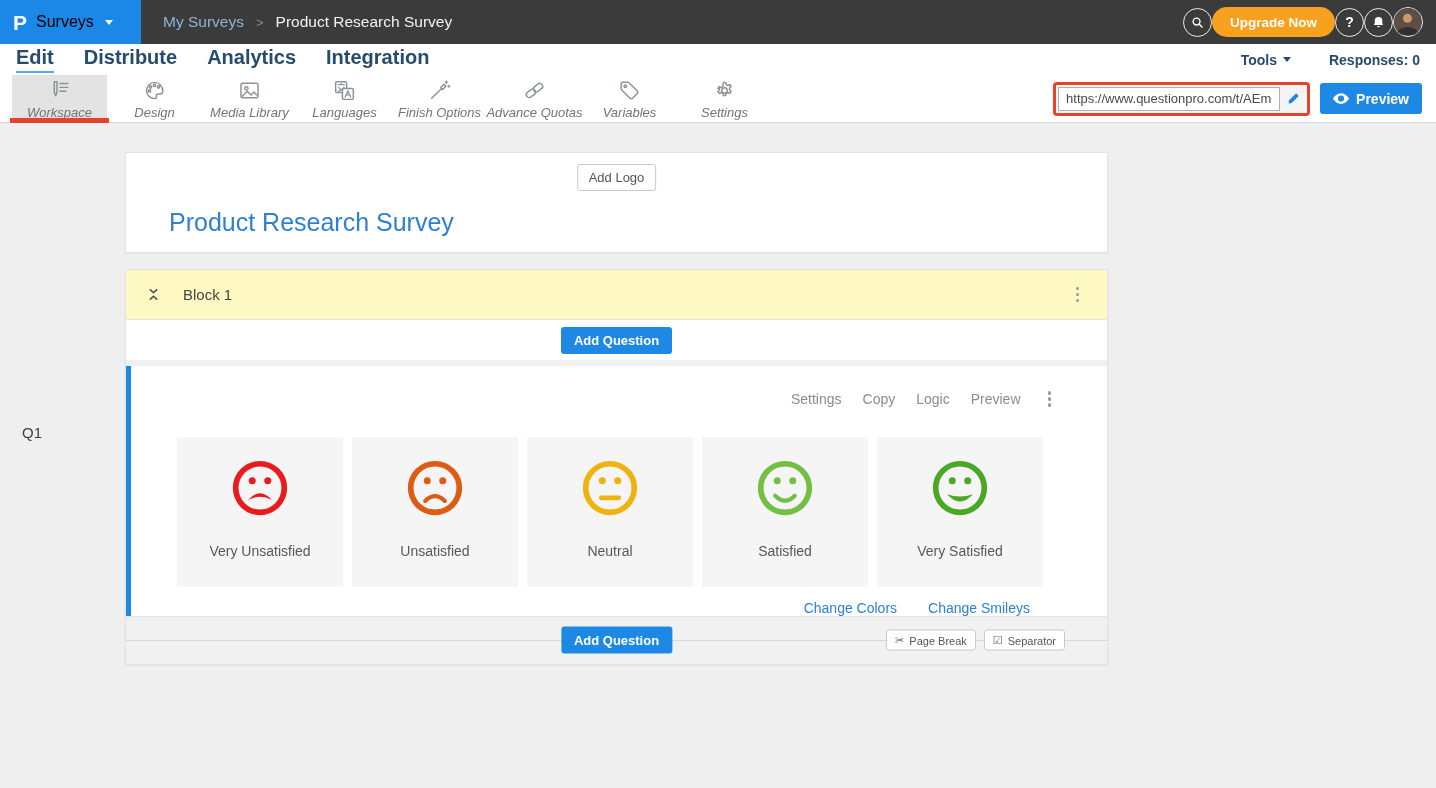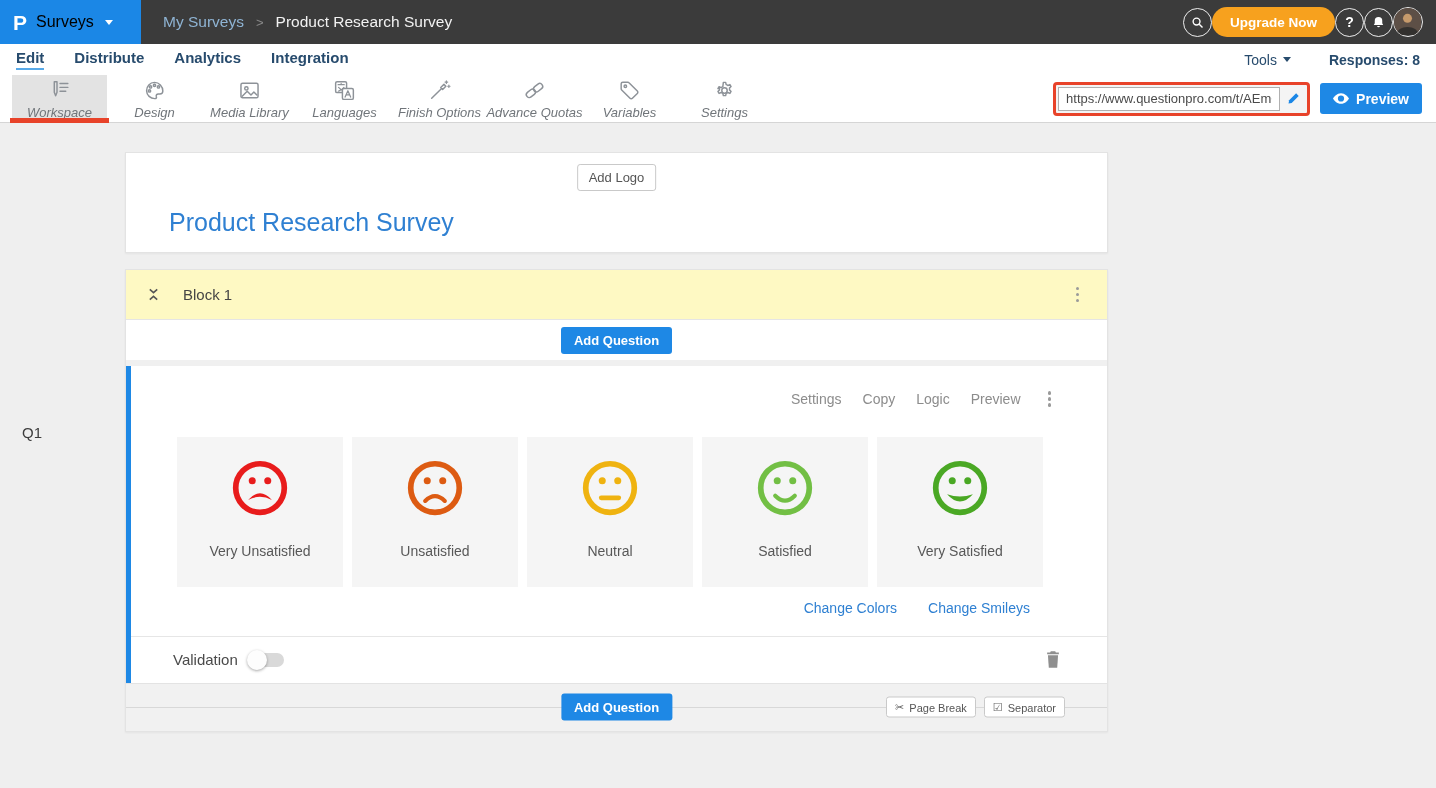--- a/index.html
+++ b/index.html
@@ -18,24 +18,24 @@
   .crumb-sep { color:#8a8a8a; margin:0 12px; font-size:13px; }
   .crumb-current { color:#f2f2f2; }
   .topbar-right { margin-left:auto; display:flex; align-items:center; padding-right:13px; }
   .circle-btn { width:29px; height:29px; border-radius:50%; border:1.5px solid rgba(255,255,255,.9); background:transparent; color:#fff; display:flex; align-items:center; justify-content:center; font-size:14px; font-weight:700; }
   .upgrade-btn { height:30px; border:none; border-radius:15px; background:#f7a11e; color:#fff; font-size:13.5px; font-weight:700; padding:0 18px; }
   .avatar { width:30px; height:30px; border-radius:50%; overflow:hidden; border:1.5px solid rgba(255,255,255,.9); cursor:pointer; }
 
   
   .tabbar { height:31px; background:#fff; display:flex; align-items:center; padding:0 16px; }
   .nav-tabs { display:flex; gap:30px; }
-  .nav-tab { font-size:15px; font-weight:700; color:#274b6d; padding-bottom:2px; cursor:pointer; }
+  .nav-tab { font-size:20px; font-weight:700; color:#274b6d; padding-bottom:2px; cursor:pointer; }
   .nav-tab.active { border-bottom:2px solid #57a9e8; }
   .tabbar-right { margin-left:auto; display:flex; align-items:center; gap:38px; }
-  .tools-link { font-size:14px; font-weight:400; color:#274b6d; display:flex; align-items:center; }
+  .tools-link { font-size:14px; font-weight:700; color:#274b6d; display:flex; align-items:center; }
   .tools-link .caret-navy { display:inline-block; width:0; height:0; border-left:4px solid transparent; border-right:4px solid transparent; border-top:5px solid #274b6d; margin-left:6px; }
   .responses { font-size:14px; font-weight:700; color:#274b6d; }
 
   
   .toolbar { height:48px; background:#fff; border-bottom:1px solid #d5d5d5; display:flex; align-items:stretch; padding-left:12px; }
   .toolbar-items { display:flex; }
   .tool-item { width:95px; display:flex; flex-direction:column; align-items:center; justify-content:center; gap:2px; color:#8d9298; cursor:pointer; position:relative; }
   .tool-item .tool-label { font-size:13px; color:#70757a; white-space:nowrap;font-style:italic; }
   .tool-item.active { background:#e3e3e3; }
   .tool-item.active::after { content:""; position:absolute; left:-2px; right:-2px; bottom:-1px; height:5px; background:#e8432a; }
@@ -134,21 +134,21 @@
       <span class="nav-tab active">Edit</span>
       <span class="nav-tab">Distribute</span>
       <span class="nav-tab">Analytics</span>
       <span class="nav-tab">Integration</span>
     </div>
   <div class="tabbar-right">
     <span class="tools-link">
         <span>Tools</span>
         <span class="caret-navy"></span>
       </span>
-    <span class="responses">Responses: 8</span>
+    <span class="responses">Responses: 0</span>
   </div>
 </nav>
 
 <div class="toolbar">
   <div class="toolbar-items">
       <div class="tool-item active">
         <span class="tool-icon" style="display:flex">
           <svg viewBox="0 0 24 24" width="25" height="25" fill="none" stroke="currentColor" stroke-width="1.4" stroke-linecap="round" stroke-linejoin="round">
             <path d="M7 3.5h2.6v10.2L8.3 17 7 13.7z"></path>
             <path d="M12.5 5.2H20M12.5 9h7.5M12.5 12.8h5.5"></path>
@@ -343,34 +343,20 @@
               </svg>
               <div class="option-label">Very Satisfied</div>
             </div>
           </div>
 
         <div class="change-links">
           <a>Change Colors</a>
           <a>Change Smileys</a>
         </div>
 
-        <div class="validation-row">
-          <span class="validation-label">Validation</span>
-          <span class="toggle">
-              <span class="knob"></span>
-            </span>
-          <span class="trash-btn">
-              <span style="display:flex">
-                <svg viewBox="0 0 16 19" width="14" height="17" fill="#8f8f8f">
-                  <path d="M5.5 0h5l.8 1.5h3.4v1.9H1.3V1.5h3.4z"></path>
-                  <path d="M2.2 4.6h11.6L12.8 19H3.2z"></path>
-                </svg>
-              </span>
-            </span>
-        </div>
       </div>
 
       <div class="block-footer">
         <button class="add-q-btn">Add Question</button>
         <div class="footer-right">
           <button class="small-btn">
               <span class="glyph">✂</span>
               <span>Page Break</span>
             </button>
           <button class="small-btn">

